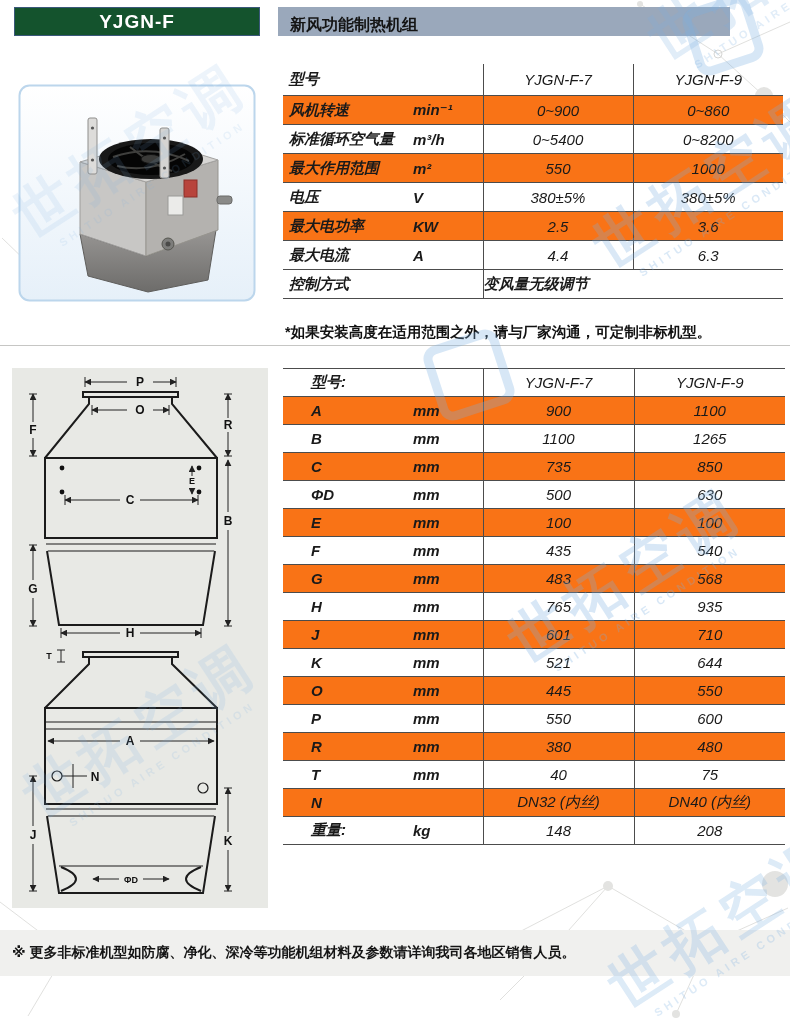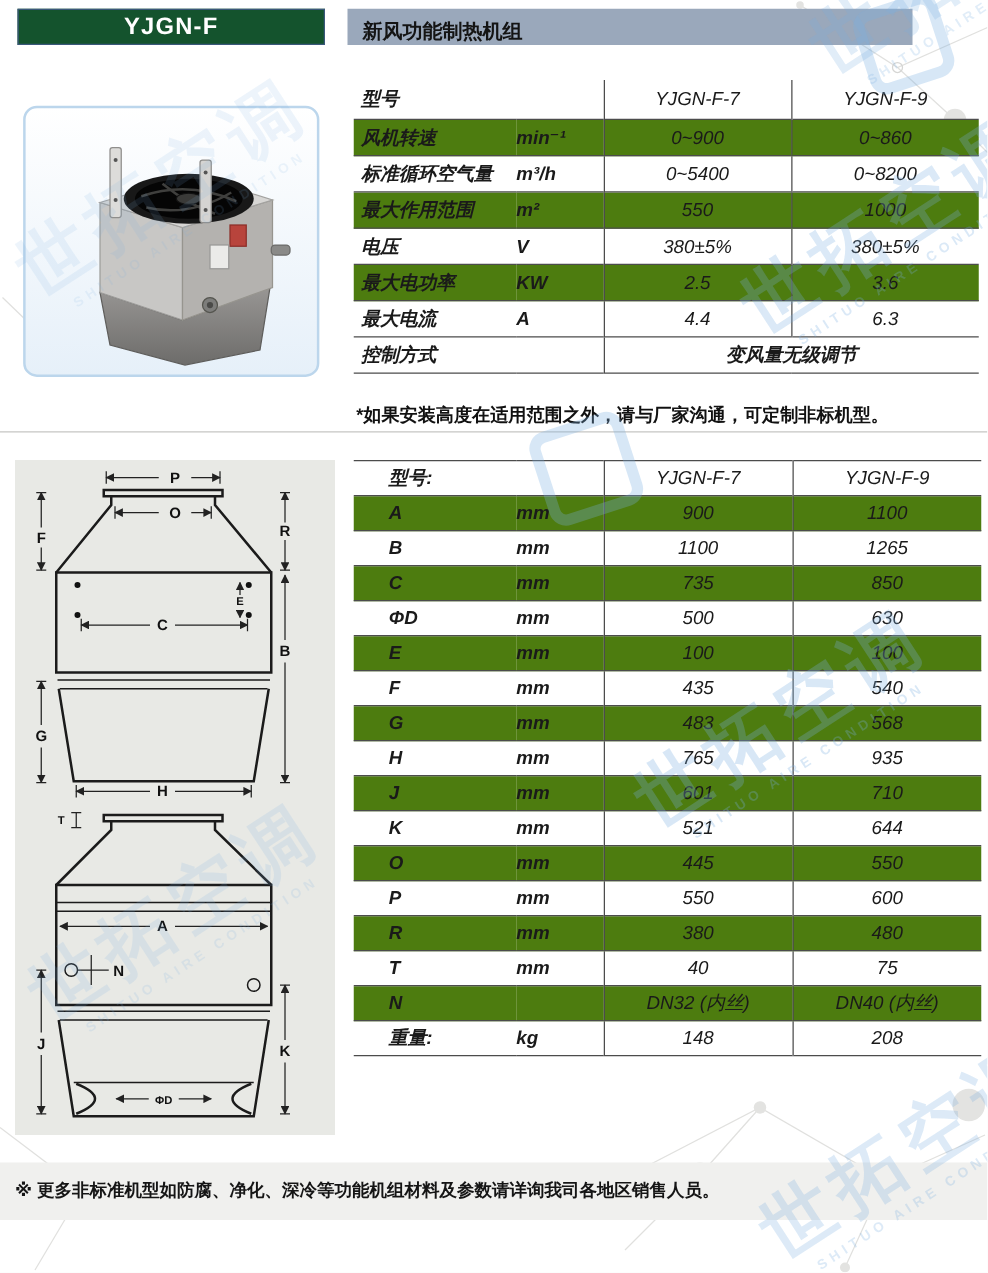--- a/index.html
+++ b/index.html
@@ -25,22 +25,22 @@
   .t1 tr,.t2 tr{border-bottom:1px solid #4c4c4c;font-style:italic;}
   .t2 thead tr{border-top:1px solid #4c4c4c;}
   .t1 thead tr{border-bottom:1px solid #4c4c4c;}
   th,td{padding:0;height:28px;font-size:15px;vertical-align:middle;}
   .t1 thead th{height:31px;}
   .t2 th,.t2 td{height:27px;}
   .lbl{text-align:left;padding-left:6px;font-weight:700;}
   .t2 .lbl{padding-left:28px;}
   .unit{text-align:left;font-weight:700;}
   .val{text-align:center;font-weight:400;border-left:1px solid #4c4c4c;}
-  td.merged{text-align:center;font-weight:700;border-left:1px solid #4c4c4c;}
-  tr.shaded{background:#4d7c0f;padding-left:17px;}
+  td.merged{font-weight:700;border-left:1px solid #4c4c4c;}
+  tr.shaded{background:#f97316;padding-left:17px;}
 
   .footnote1{position:absolute;left:285px;top:323px;width:500px;font-size:14.5px;font-weight:700;color:#111;z-index:2;}
 
   
   .diag-panel{position:absolute;left:12px;top:368px;width:256px;height:540px;background:#e8e9e5;z-index:2;}
   .diag-panel svg{position:absolute;left:3px;}
   #diag1{top:2px;}
   #diag2{top:278px;}
   .dim{stroke:#222;stroke-width:1;fill:none;}
   .outline{stroke:#1b1b1b;stroke-width:2;fill:none;}

